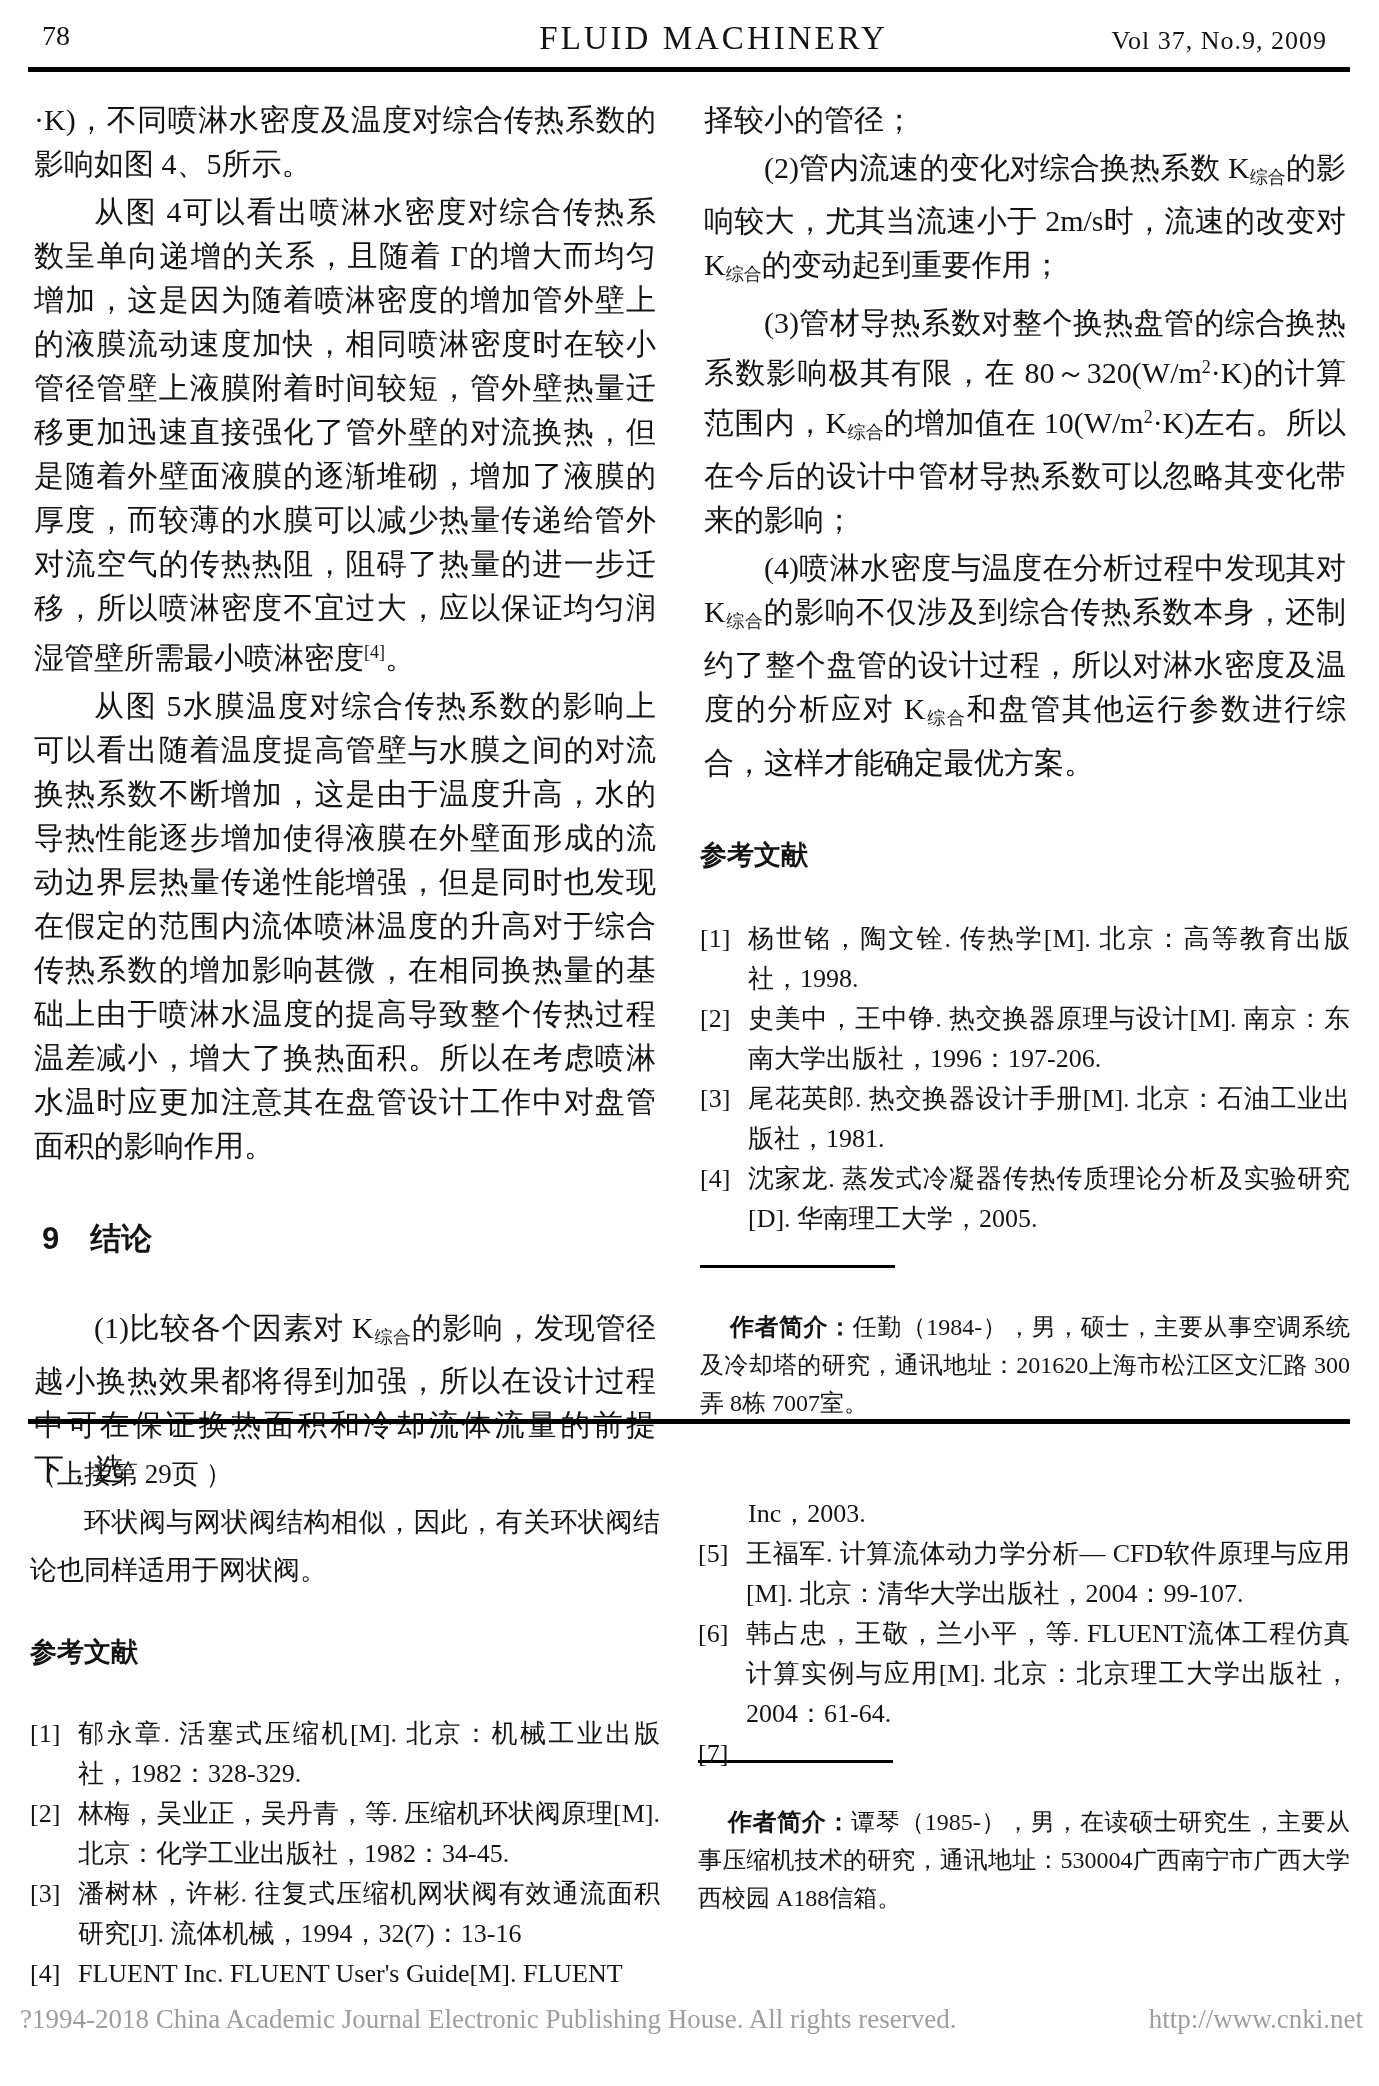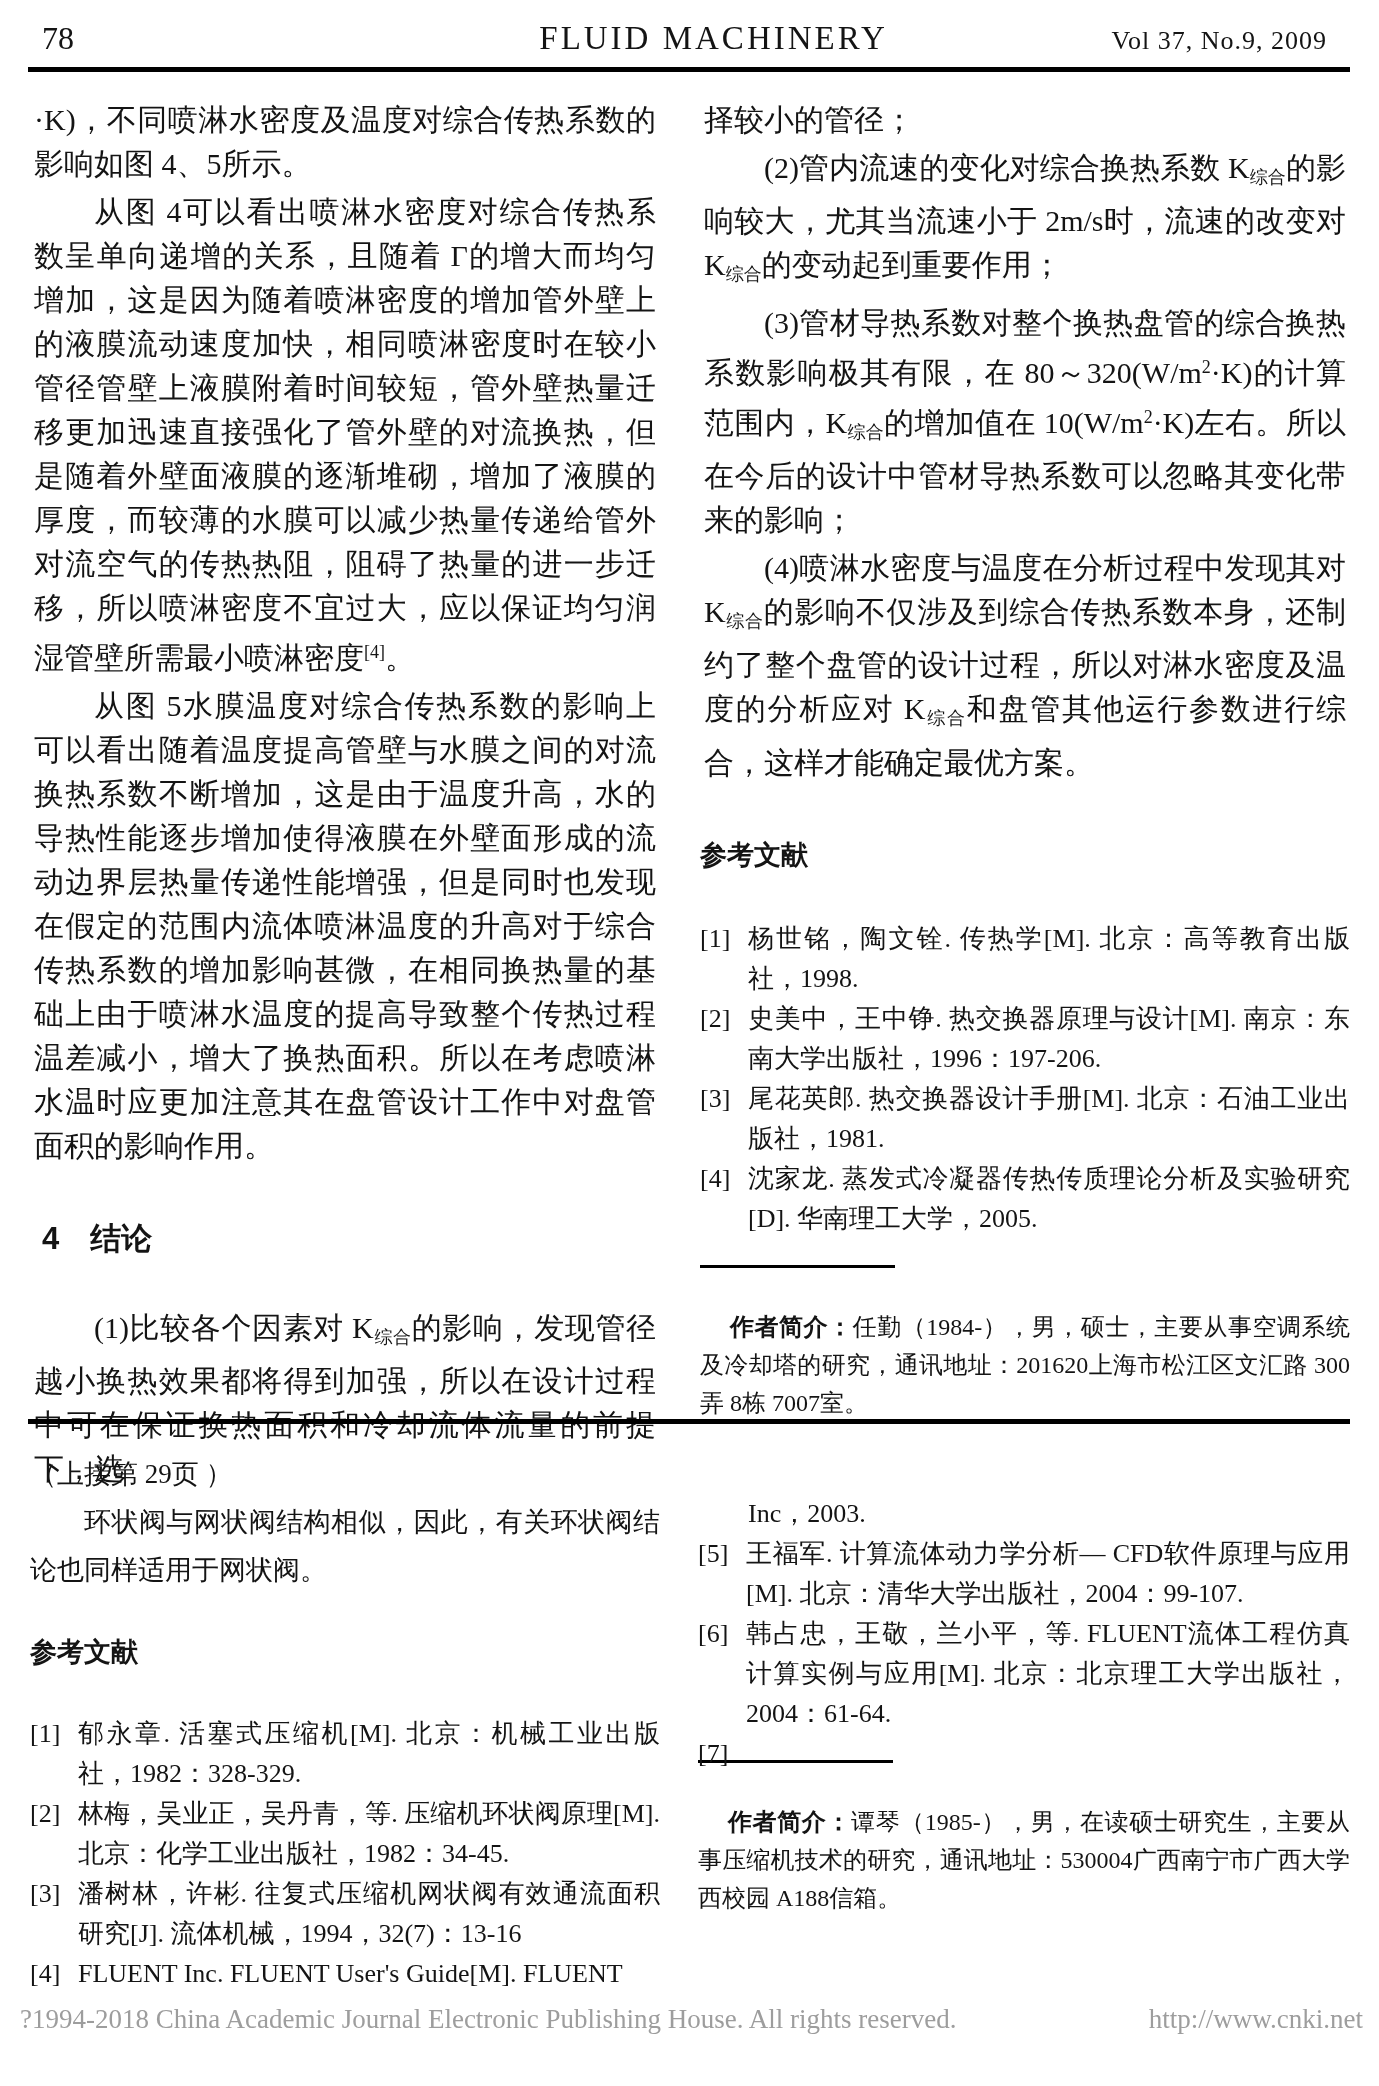--- a/index.html
+++ b/index.html
@@ -5,21 +5,21 @@
   html,body{margin:0;padding:0;background:#e8e8e8;}
   .page{
     position:relative;
     width:1379px;height:2086px;
     background:#ffffff;
     font-family:"Liberation Serif","DejaVu Serif",serif;
     color:#141414;
     overflow:hidden;
   }
   
-  .hdr-pagenum{position:absolute;left:42px;top:20px;font-size:32px;}
+  .hdr-pagenum{position:absolute;left:42px;top:20px;font-size:28px;}
   .hdr-journal{position:absolute;left:0;right:0;top:20px;text-align:center;
     font-size:33px;letter-spacing:3px;padding-left:48px;}
   .hdr-issue{position:absolute;right:52px;top:26px;font-size:26px;letter-spacing:1px;}
   .rule-top{position:absolute;left:28px;top:67px;width:1322px;height:5px;background:#000;}
   .rule-mid{position:absolute;left:28px;top:1419px;width:1322px;height:5px;background:#000;}
 
   
   .col{position:absolute;text-align:justify;}
   .col-tl{left:30px;top:94px;width:630px;}
   .col-tr{left:700px;top:94px;width:650px;}
@@ -71,21 +71,21 @@
 
   <div class="hdr-pagenum">78</div>
   <div class="hdr-journal">FLUID MACHINERY</div>
   <div class="hdr-issue">Vol 37, No.9, 2009</div>
   <div class="rule-top"></div>
 
   <div class="col col-tl">
     <p class="body-text"><span>·K)，不同喷淋水密度及温度对综合传热系数的影响如图 4、5所示。</span></p>
     <p class="body-text indent"><span>从图 4可以看出喷淋水密度对综合传热系数呈单向递增的关系，且随着 Γ的增大而均匀增加，这是因为随着喷淋密度的增加管外壁上的液膜流动速度加快，相同喷淋密度时在较小管径管壁上液膜附着时间较短，管外壁热量迁移更加迅速直接强化了管外壁的对流换热，但是随着外壁面液膜的逐渐堆砌，增加了液膜的厚度，而较薄的水膜可以减少热量传递给管外对流空气的传热热阻，阻碍了热量的进一步迁移，所以喷淋密度不宜过大，应以保证均匀润湿管壁所需最小喷淋密度</span><span class="sup">[4]</span><span>。</span></p>
     <p class="body-text indent"><span>从图 5水膜温度对综合传热系数的影响上可以看出随着温度提高管壁与水膜之间的对流换热系数不断增加，这是由于温度升高，水的导热性能逐步增加使得液膜在外壁面形成的流动边界层热量传递性能增强，但是同时也发现在假定的范围内流体喷淋温度的升高对于综合传热系数的增加影响甚微，在相同换热量的基础上由于喷淋水温度的提高导致整个传热过程温差减小，增大了换热面积。所以在考虑喷淋水温时应更加注意其在盘管设计工作中对盘管面积的影响作用。</span></p>
-    <div class="sec-heading">4　结论</div>
+    <div class="sec-heading">9　结论</div>
     <p class="body-text indent"><span>(1)比较各个因素对 K</span><span class="sub">综合</span><span>的影响，发现管径越小换热效果都将得到加强，所以在设计过程中可在保证换热面积和冷却流体流量的前提下，选</span></p>
   </div>
 
   <div class="col col-tr">
     <p class="body-text"><span>择较小的管径；</span></p>
     <p class="body-text indent"><span>(2)管内流速的变化对综合换热系数 K</span><span class="sub">综合</span><span>的影响较大，尤其当流速小于 2m/s时，流速的改变对 K</span><span class="sub">综合</span><span>的变动起到重要作用；</span></p>
     <p class="body-text indent"><span>(3)管材导热系数对整个换热盘管的综合换热系数影响极其有限，在 80～320(W/m</span><span class="sup">2</span><span>·K)的计算范围内，K</span><span class="sub">综合</span><span>的增加值在 10(W/m</span><span class="sup">2</span><span>·K)左右。所以在今后的设计中管材导热系数可以忽略其变化带来的影响；</span></p>
     <p class="body-text indent"><span>(4)喷淋水密度与温度在分析过程中发现其对 K</span><span class="sub">综合</span><span>的影响不仅涉及到综合传热系数本身，还制约了整个盘管的设计过程，所以对淋水密度及温度的分析应对 K</span><span class="sub">综合</span><span>和盘管其他运行参数进行综合，这样才能确定最优方案。</span></p>
     <div class="ref-heading">参考文献</div>
 

